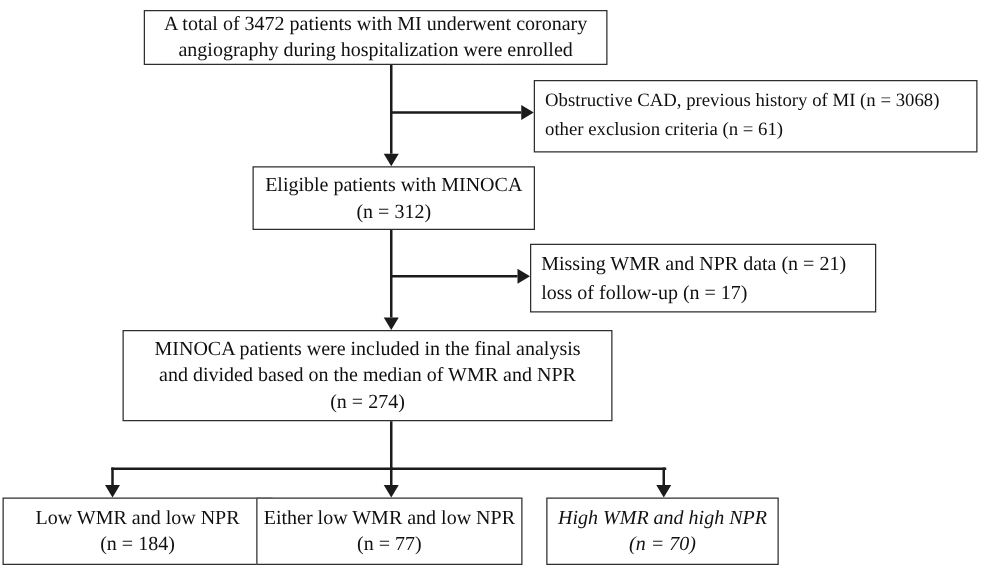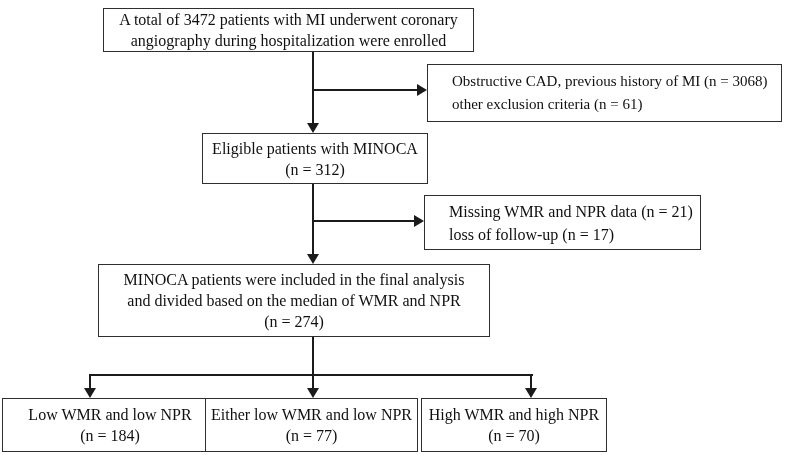--- a/index.html
+++ b/index.html
@@ -23,34 +23,34 @@
     background: #ffffff;
     display: flex;
     flex-direction: column;
     justify-content: center;
     text-align: center;
     font-size: 16px;
     line-height: 21px;
   }
   .box.left-align {
     text-align: left;
-    padding: 0 24px;
+    padding: 0 8px;
     line-height: 23px;
   }
   .box .line { white-space: nowrap; }
 
   
-  .box-enrolled        { left: 103px; top: 8px;   width: 371px; height: 44px; }
+  .box-enrolled        { left: 115px; top: 8px;   width: 371px; height: 44px; }
   .box-excluded-cad    { left: 427px; top: 64px;  width: 355px; height: 58px; font-size: 15px; }
   .box-eligible        { left: 202px; top: 133px; width: 226px; height: 51px; }
   .box-excluded-missing{ left: 424px; top: 195px; width: 277px; height: 55px; justify-content: center; }
   .box-final           { left: 98px;  top: 264px; width: 392px; height: 73px; }
   .box-low-low         { left: 2px;   top: 398px; width: 216px; height: 54px; }
   .box-either          { left: 205px; top: 398px; width: 213px; height: 54px; }
-  .box-high-high       { left: 421px; top: 398px; width: 186px; height: 54px; }
+  .box-high-high       { left: 437px; top: 398px; width: 186px; height: 54px; font-style: italic; }
 
   
   .conn {
     position: absolute;
     background: #1b1b1b;
   }
   .arrow-down {
     position: absolute;
     width: 0; height: 0;
     border-left: 6px solid transparent;

